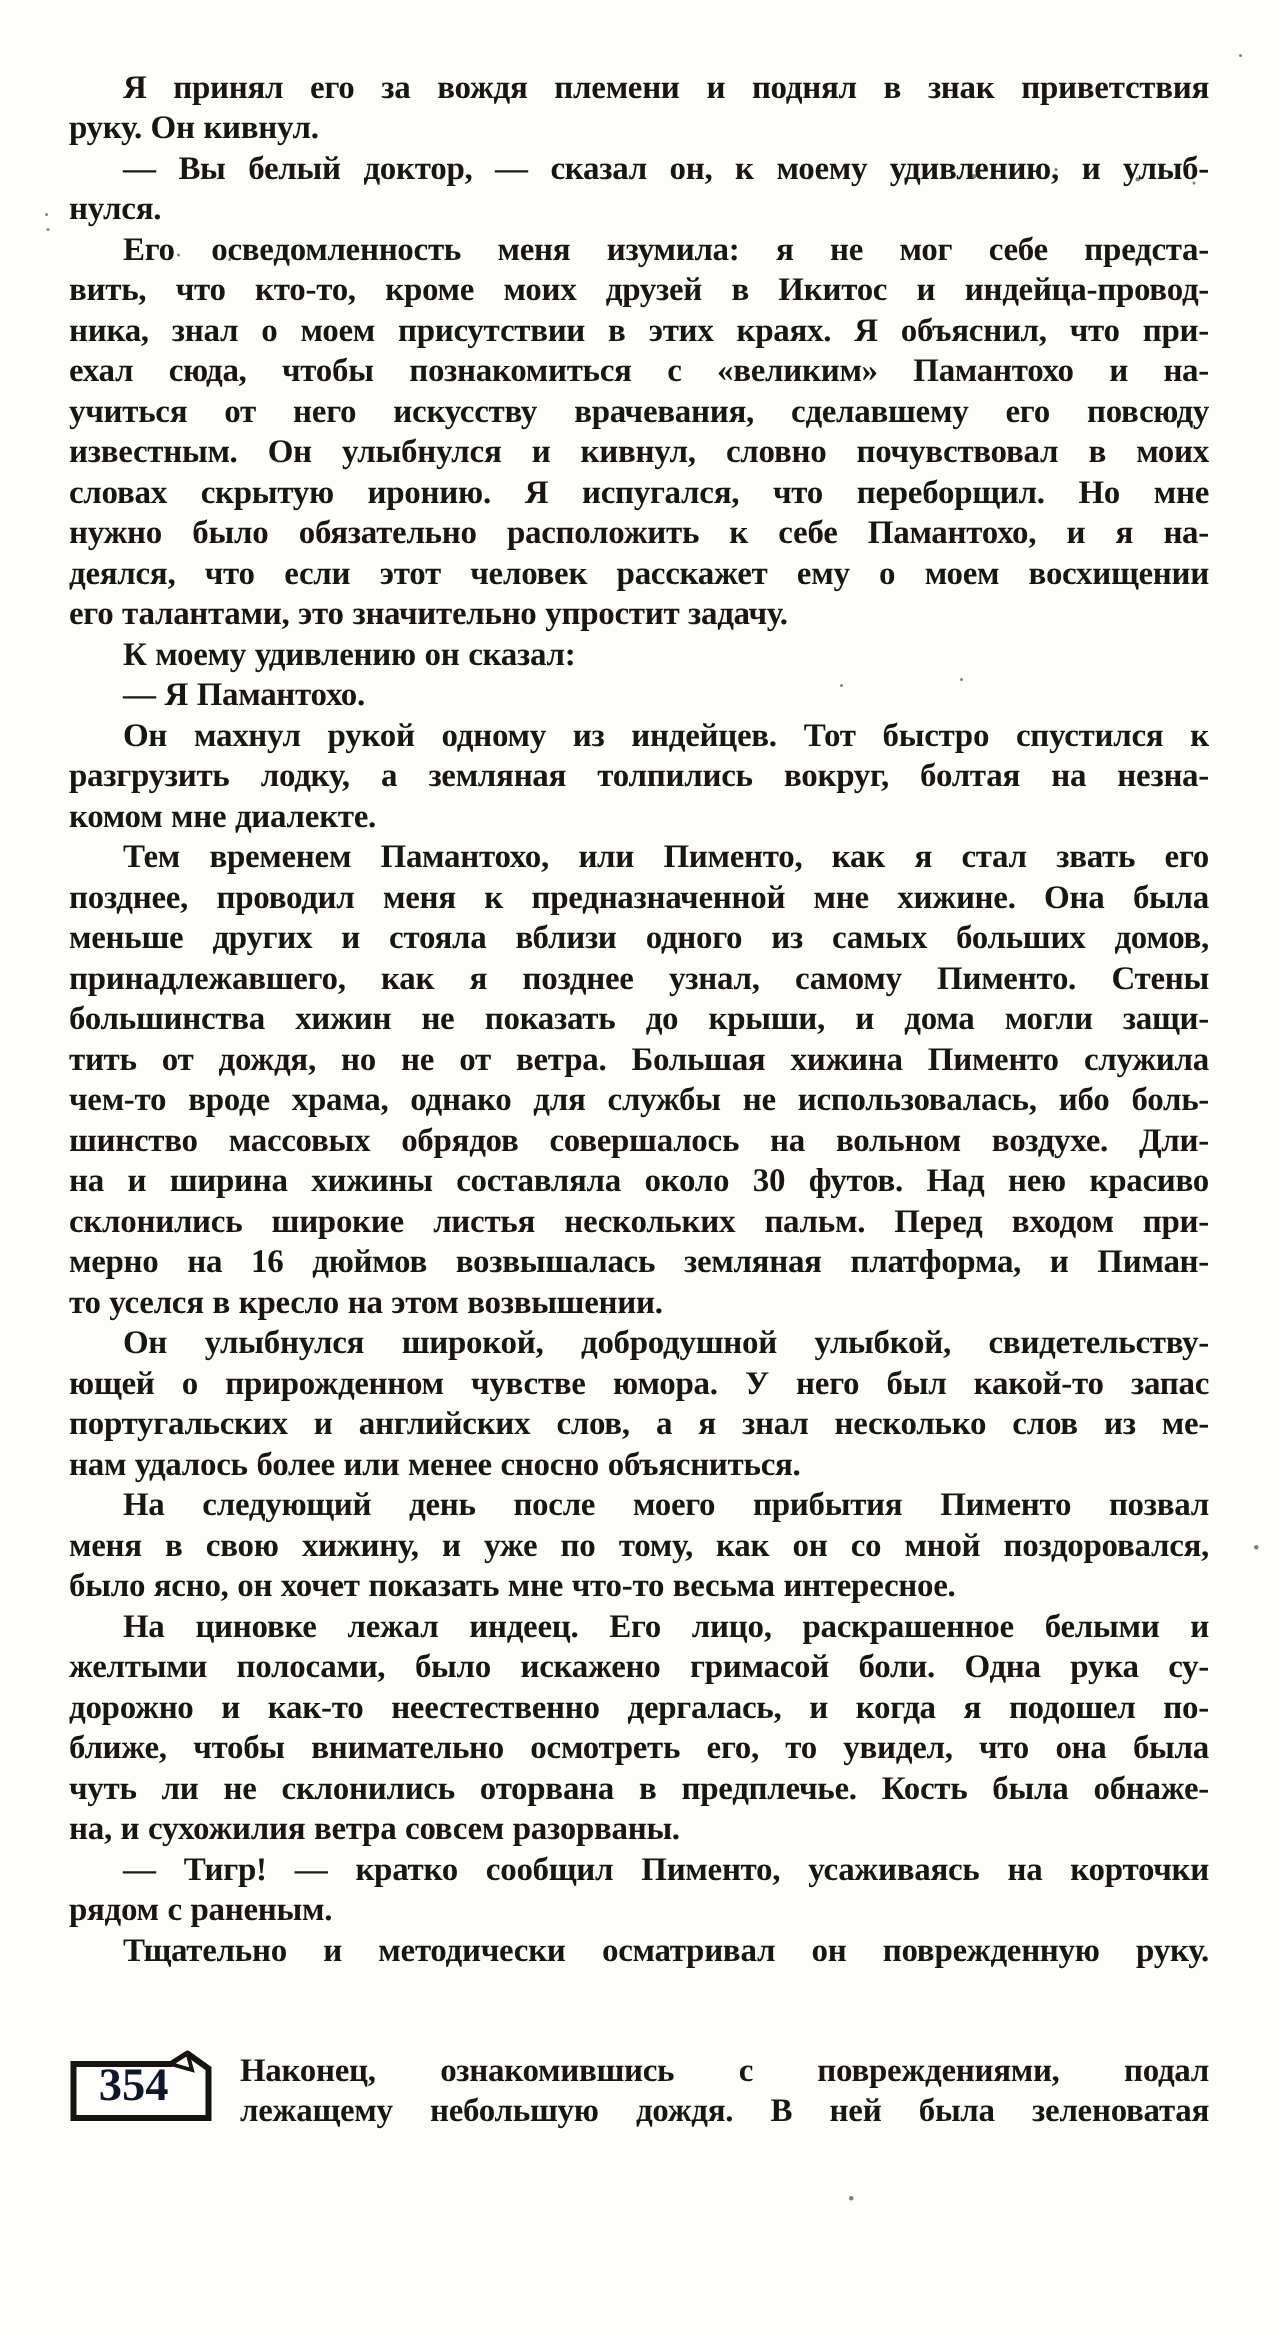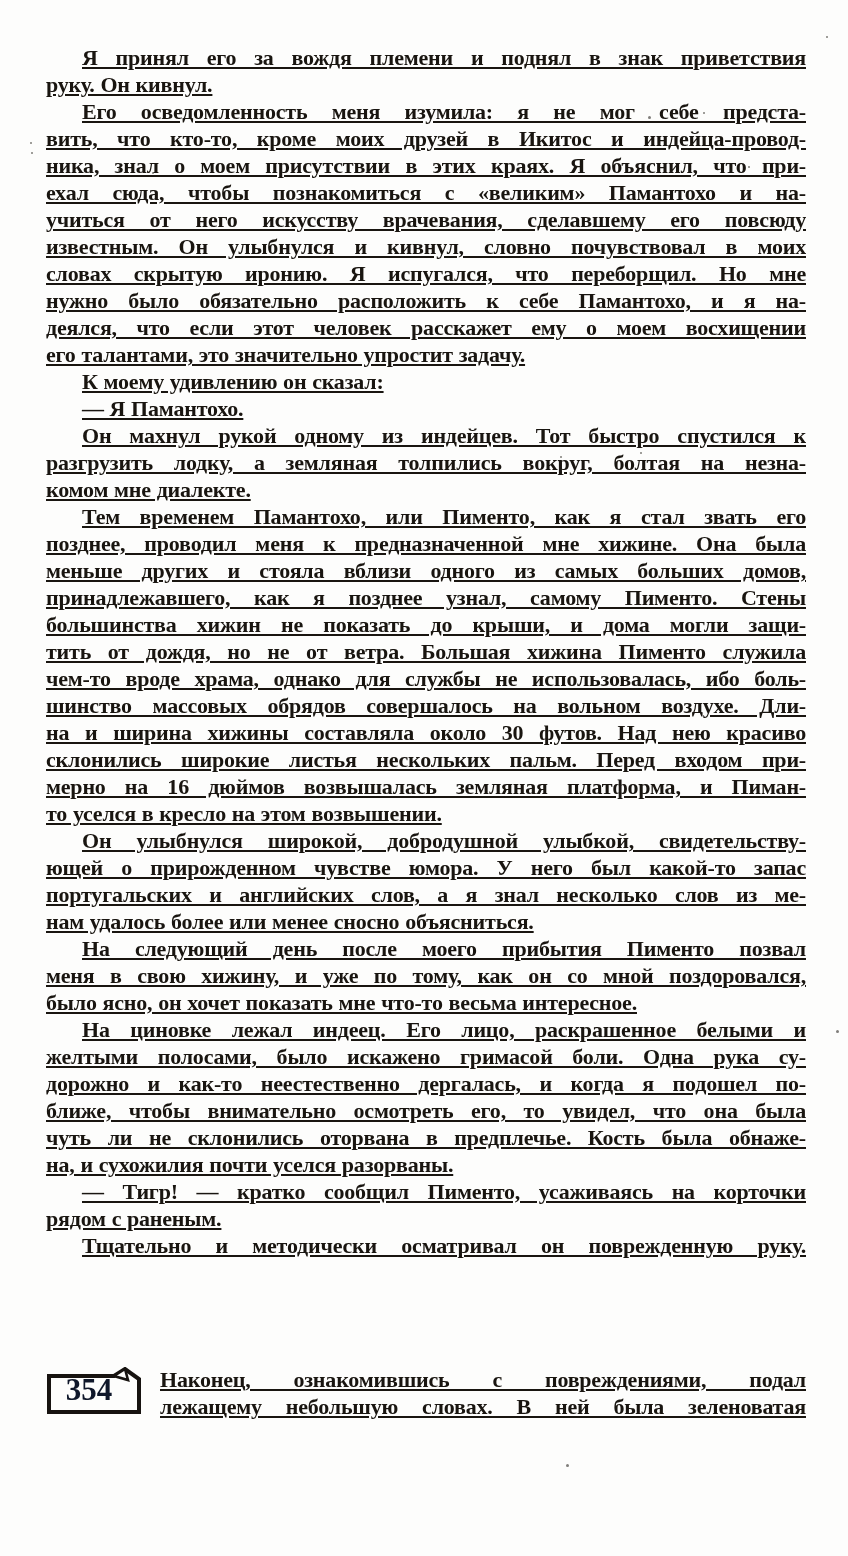--- a/index.html
+++ b/index.html
@@ -10,21 +10,21 @@
   }
   .scan-page {
     position: relative;
     width: 848px; height: 1556px;
     background: #fdfdfc;
     color: #191510;
     overflow: hidden;
   }
   .text-block {
     position: absolute;
-    left: 46px; top: 44px; width: 760px; text-decoration: underline;
+    left: 46px; top: 44px; width: 760px;
   }
   .para { margin: 0; padding: 0; }
   .line {
     height: 27px;
     line-height: 27px;
     font-size: 22px;
     font-weight: 700;
     letter-spacing: -0.2px;
     word-spacing: 0.5px;
     text-align: justify;
@@ -49,36 +49,40 @@
   }
   .badge svg { position: absolute; left: 0; top: 0; }
   .badge-num {
     position: absolute;
     left: 0; right: 10px; top: 5px;
     text-align: center;
     font-size: 31px;
     font-weight: 700;
     color: #0f172a;
   }
-  .footer-lines { flex: 1 1 auto; text-decoration: underline; }
+  .footer-lines { flex: 1 1 auto; }
   .speck {
     position: absolute;
     background: rgba(25, 21, 16, 0.55);
     border-radius: 50%;
   }
 </style>
 </head>
 <body>
 
 <div class="scan-page">
 
   <div class="text-block">
       <div class="para">
         <div class="line indent">Я принял его за вождя племени и поднял в знак приветствия</div>
         <div class="line last">руку. Он кивнул.</div>
+      </div>
+      <div class="para">
+        <div class="line indent">— Вы белый доктор, — сказал он, к моему удивлению, и улыб-</div>
+        <div class="line last">нулся.</div>
       </div>
       <div class="para">
         <div class="line indent">Его осведомленность меня изумила: я не мог себе предста-</div>
         <div class="line">вить, что кто-то, кроме моих друзей в Икитос и индейца-провод-</div>
         <div class="line">ника, знал о моем присутствии в этих краях. Я объяснил, что при-</div>
         <div class="line">ехал сюда, чтобы познакомиться с «великим» Памантохо и на-</div>
         <div class="line">учиться от него искусству врачевания, сделавшему его повсюду</div>
         <div class="line">известным. Он улыбнулся и кивнул, словно почувствовал в моих</div>
         <div class="line">словах скрытую иронию. Я испугался, что переборщил. Но мне</div>
         <div class="line">нужно было обязательно расположить к себе Памантохо, и я на-</div>
@@ -120,42 +124,42 @@
         <div class="line indent">На следующий день после моего прибытия Пименто позвал</div>
         <div class="line">меня в свою хижину, и уже по тому, как он со мной поздоровался,</div>
         <div class="line last">было ясно, он хочет показать мне что-то весьма интересное.</div>
       </div>
       <div class="para">
         <div class="line indent">На циновке лежал индеец. Его лицо, раскрашенное белыми и</div>
         <div class="line">желтыми полосами, было искажено гримасой боли. Одна рука су-</div>
         <div class="line">дорожно и как-то неестественно дергалась, и когда я подошел по-</div>
         <div class="line">ближе, чтобы внимательно осмотреть его, то увидел, что она была</div>
         <div class="line">чуть ли не склонились оторвана в предплечье. Кость была обнаже-</div>
-        <div class="line last">на, и сухожилия почти уселся разорваны.</div>
+        <div class="line last">на, и сухожилия ветра совсем разорваны.</div>
       </div>
       <div class="para">
         <div class="line indent">— Тигр! — кратко сообщил Пименто, усаживаясь на корточки</div>
         <div class="line last">рядом с раненым.</div>
       </div>
       <div class="para">
         <div class="line indent">Тщательно и методически осматривал он поврежденную руку.</div>
       </div>
     </div>
 
   <div class="footer-row">
     <div class="badge">
       <svg width="96" height="48" viewBox="0 0 96 48">
         <path d="M3 9 H68 L79 2 L93 12 V45 H3 Z" fill="#fdfdfc" stroke="#171310" stroke-width="4" stroke-linejoin="miter"></path>
         <path d="M68 9 L79 2 L82 13 Z" fill="#fdfdfc" stroke="#171310" stroke-width="2.6" stroke-linejoin="miter"></path>
       </svg>
       <span class="badge-num">354</span>
     </div>
     <div class="footer-lines">
         <div class="line">Наконец, ознакомившись с повреждениями, подал</div>
-        <div class="line">лежащему небольшую словах. В ней была зеленоватая</div>
+        <div class="line">лежащему небольшую дождя. В ней была зеленоватая</div>
       </div>
   </div>
 
   <div class="speck" style="left:648px; top:116px; width:3px; height:3px;"></div>
   <div class="speck" style="left:703px; top:112px; width:2px; height:2px;"></div>
   <div class="speck" style="left:757px; top:118px; width:3px; height:3px;"></div>
   <div class="speck" style="left:795px; top:121px; width:2px; height:2px;"></div>
   <div class="speck" style="left:826px; top:36px; width:2px; height:2px;"></div>
   <div class="speck" style="left:118px; top:169px; width:2px; height:2px;"></div>
   <div class="speck" style="left:152px; top:172px; width:2px; height:2px;"></div>

